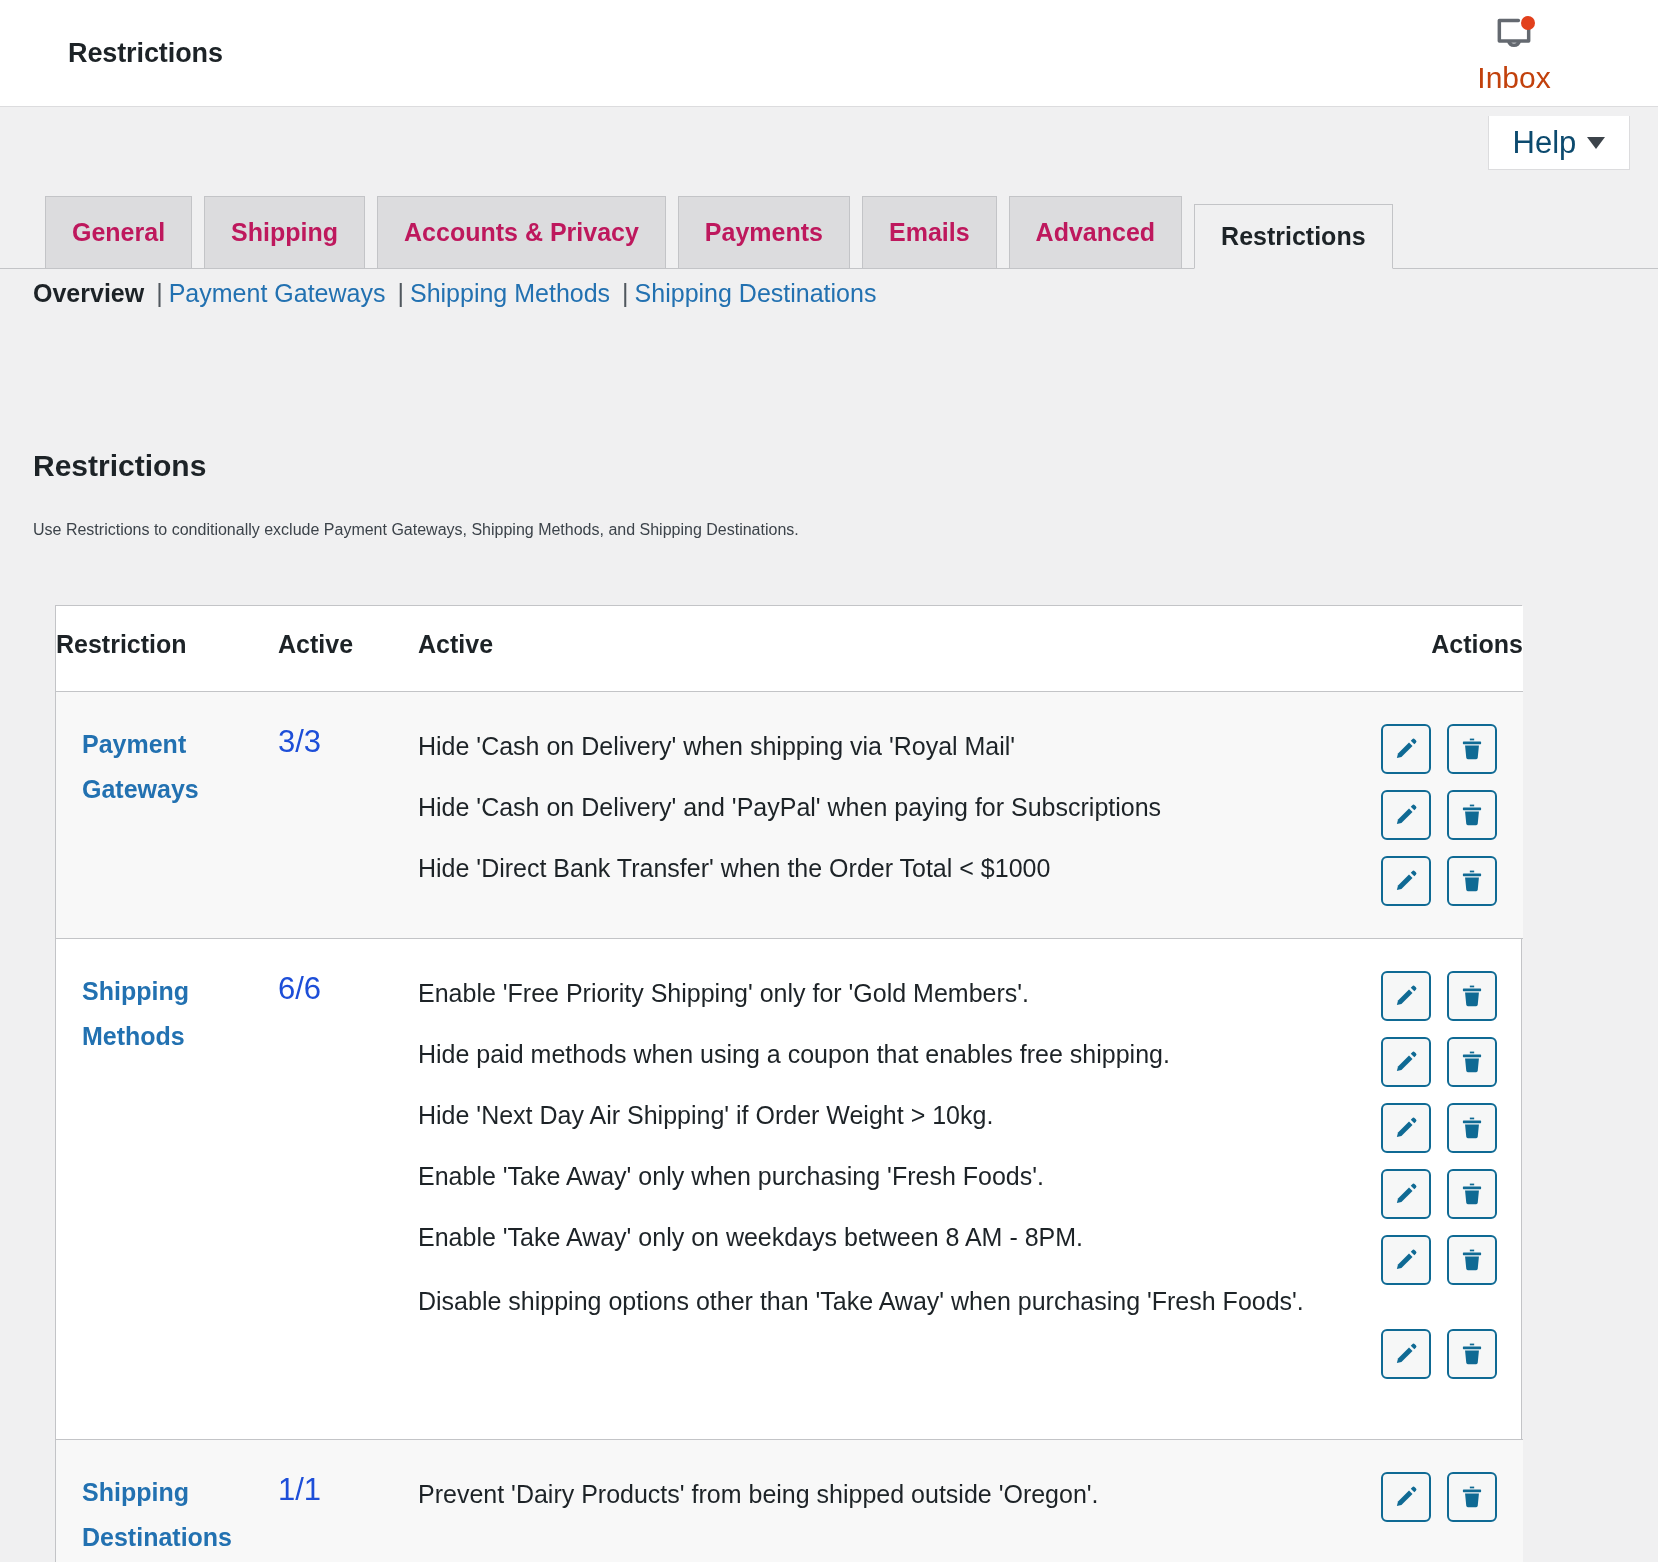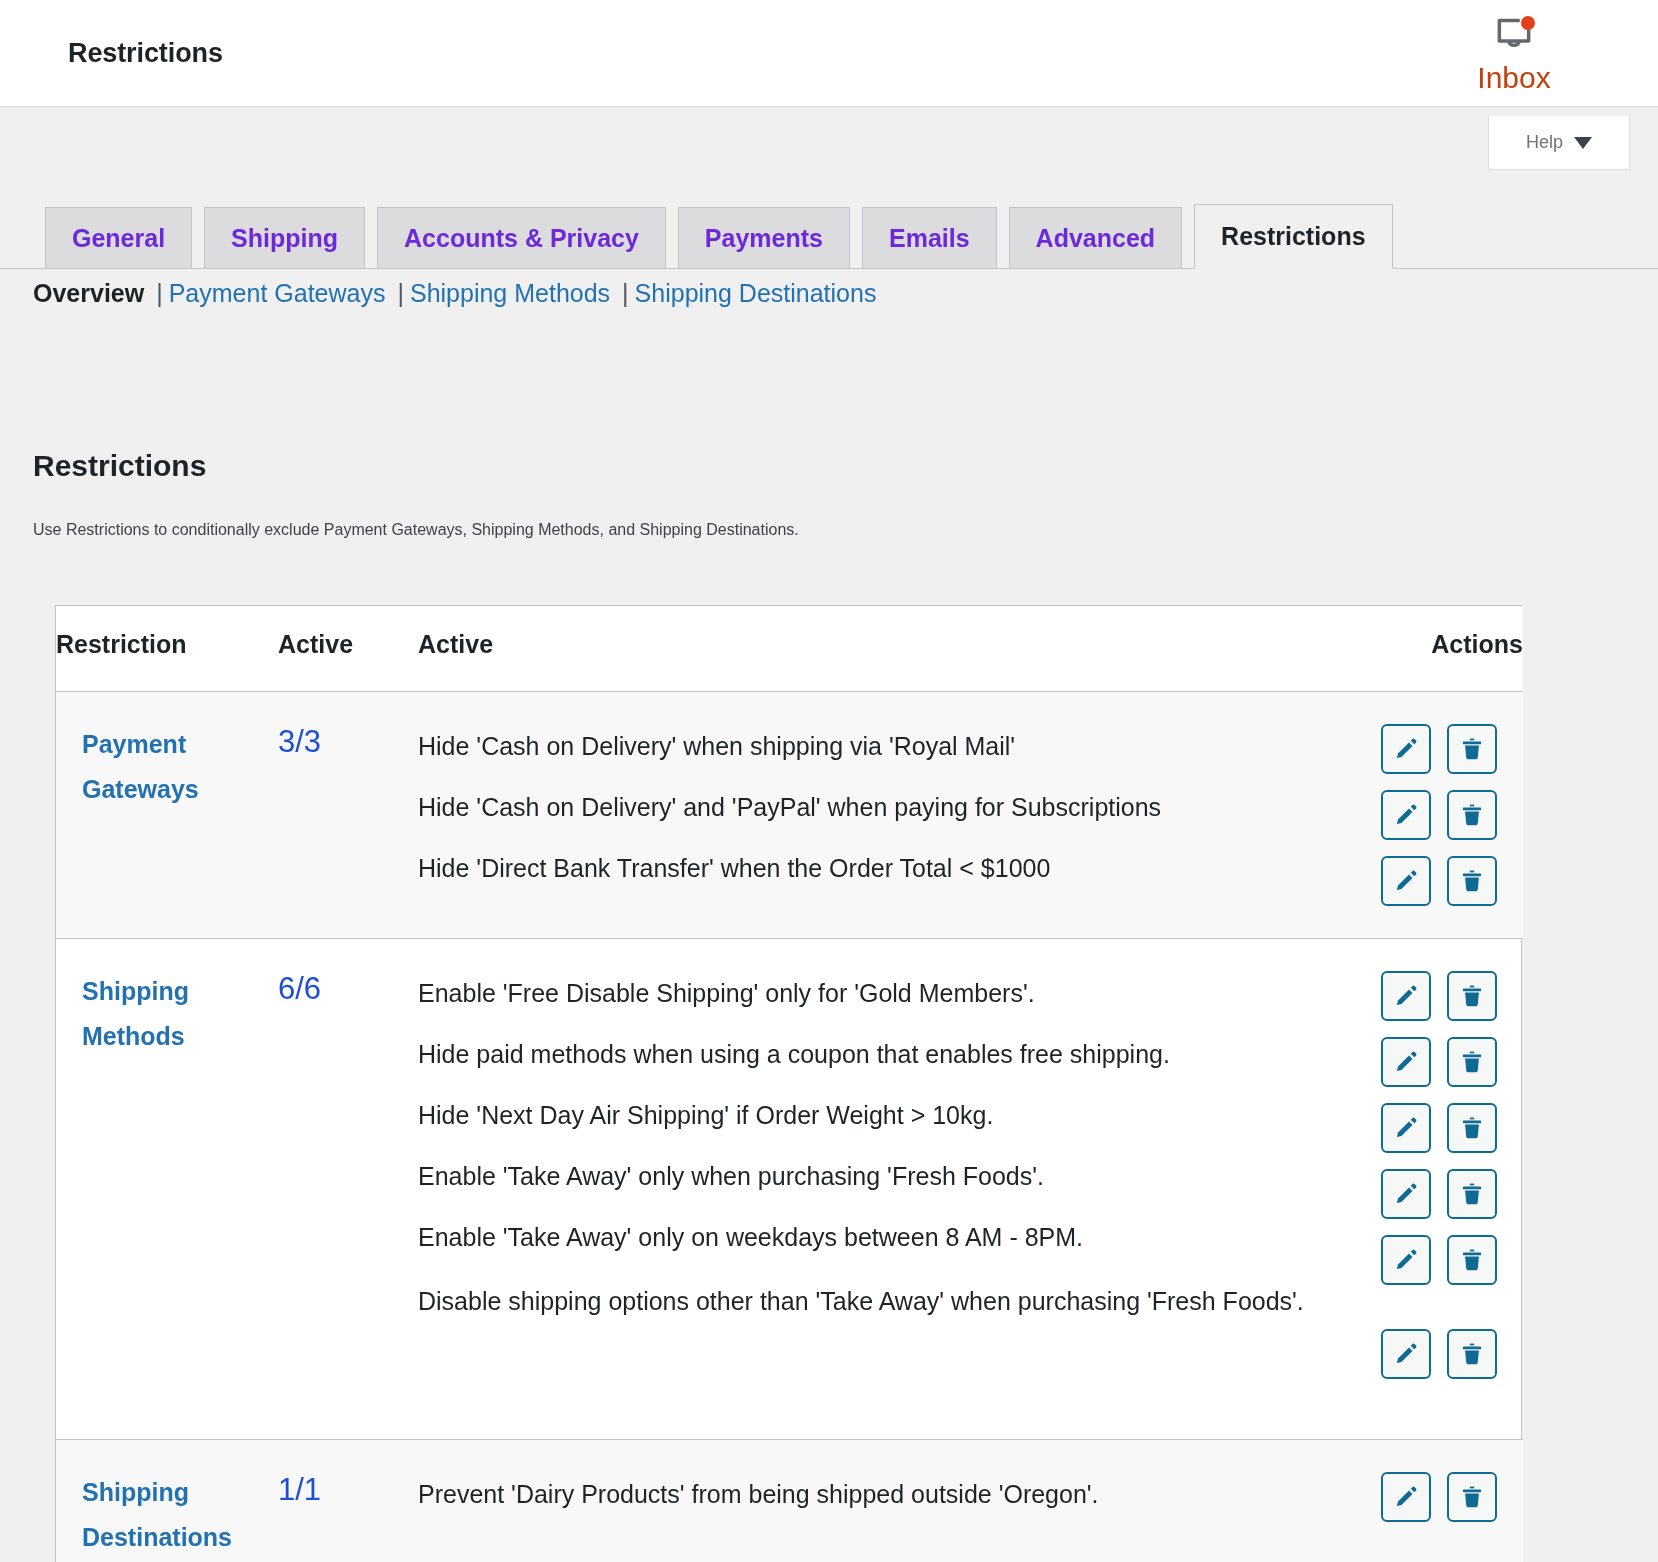--- a/index.html
+++ b/index.html
@@ -72,51 +72,51 @@
     height: 54px;
     background: #ffffff;
     border: 1px solid #dcdcde;
     border-top: none;
     display: flex;
     align-items: center;
     justify-content: center;
     gap: 11px;
     cursor: pointer;
   }
-  .help-btn .lbl { font-size: 18px; color: #737373; }
+  .help-btn .lbl { font-size: 31px; color: #0c4a6e; }
   .caret-down {
     width: 0; height: 0;
     border-left: 9px solid transparent;
     border-right: 9px solid transparent;
     border-top: 12px solid #3c434a;
   }
 
   
   .tabs {
     position: absolute;
     left: 0; top: 78px;
     right: 0;
     height: 84px;
     padding-left: 45px;
     display: flex;
     align-items: flex-end;
     border-bottom: 1px solid #c3c4c7;
   }
   .tab {
-    height: 61px;
+    height: 72px;
     margin-right: 12px;
     padding: 0 26px;
     display: flex;
     align-items: center;
     background: #dcdcde;
     border: 1px solid #c3c4c7;
     border-bottom: none;
     font-size: 25px;
     font-weight: bold;
-    color: #6d28d9;
+    color: #be185d;
     cursor: pointer;
     white-space: nowrap;
   }
   .tab.active {
     background: #f0f0f1;
     color: #1d2327;
     position: relative;
     margin-bottom: -1px;
     height: 65px;
     border-bottom: 1px solid #f0f0f1;
@@ -387,21 +387,21 @@
             </div>
           </td>
         </tr>
 
         <tr>
           <td class="restr-cell">
             <a>Shipping Methods</a>
           </td>
           <td class="active-cell">6/6</td>
           <td class="summary-cell">
-            <div class="sum-line">Enable 'Free Disable Shipping' only for 'Gold Members'.</div>
+            <div class="sum-line">Enable 'Free Priority Shipping' only for 'Gold Members'.</div>
             <div class="sum-line">Hide paid methods when using a coupon that enables free shipping.</div>
             <div class="sum-line">Hide 'Next Day Air Shipping' if Order Weight &gt; 10kg.</div>
             <div class="sum-line">Enable 'Take Away' only when purchasing 'Fresh Foods'.</div>
             <div class="sum-line">Enable 'Take Away' only on weekdays between 8 AM - 8PM.</div>
             <div class="sum-line two-line">Disable shipping options other than 'Take Away' when purchasing 'Fresh Foods'.</div>
           </td>
           <td class="actions-cell">
             <div class="act-row">
               <button class="icon-btn">
                 <span>

